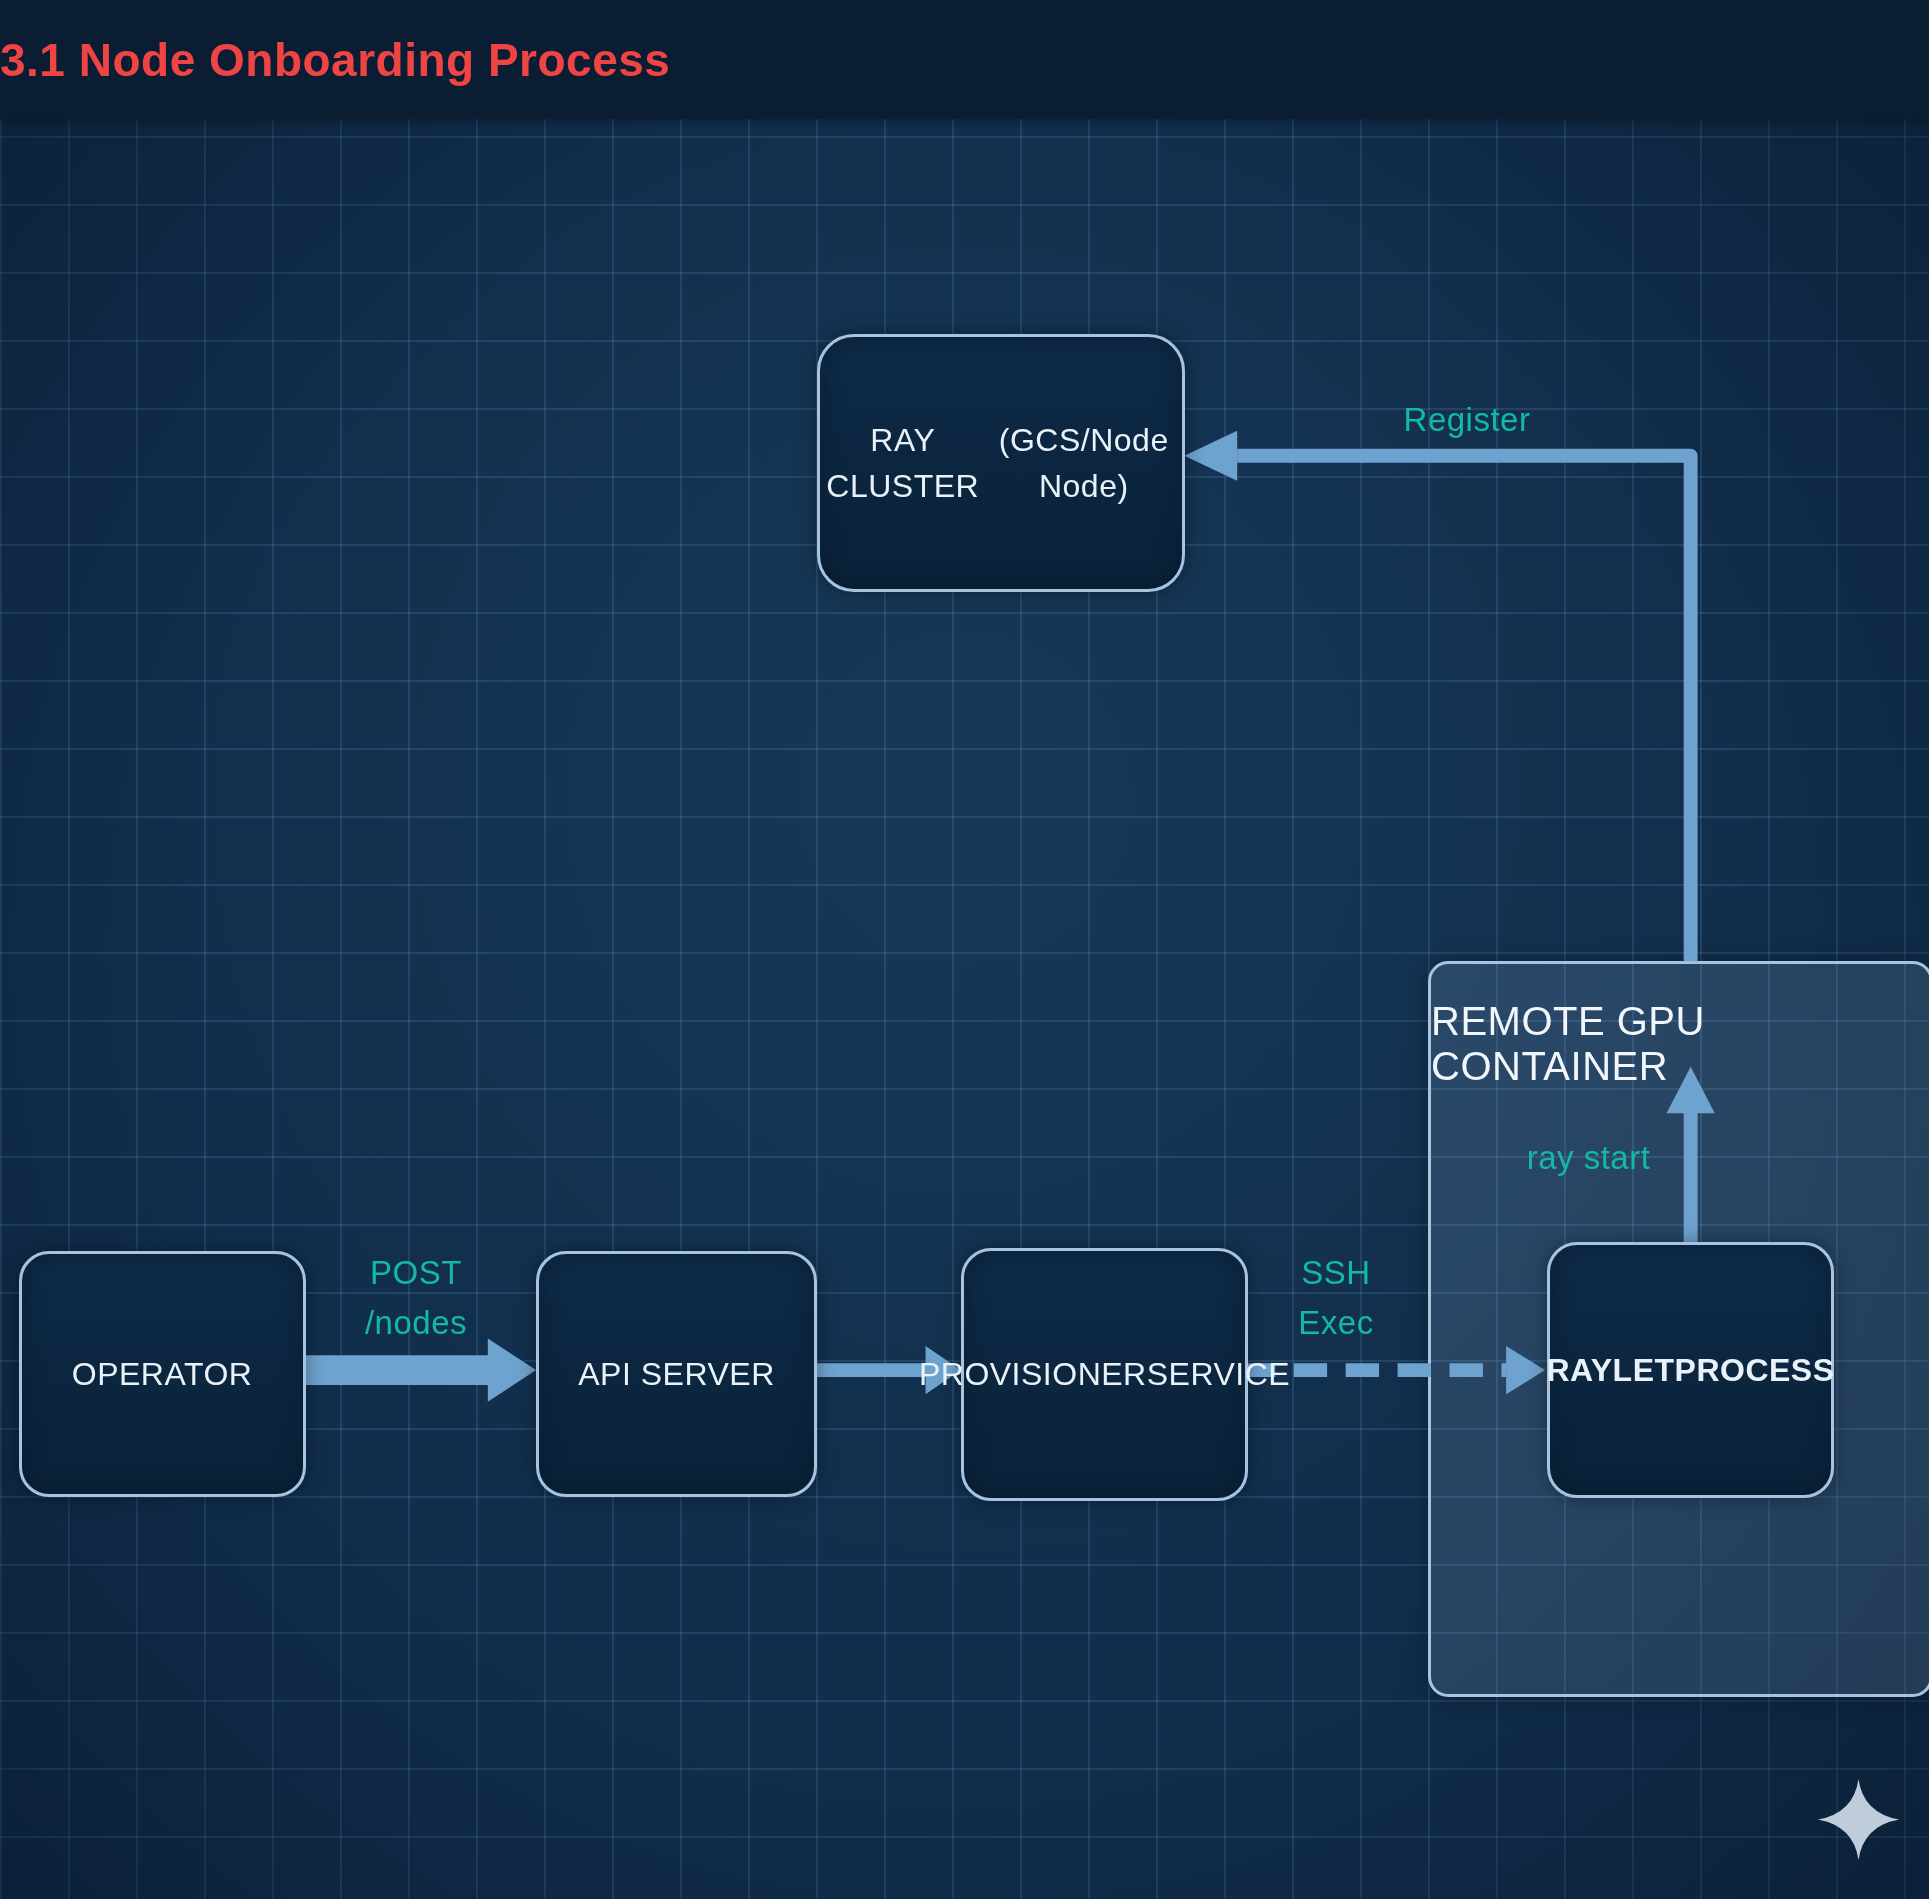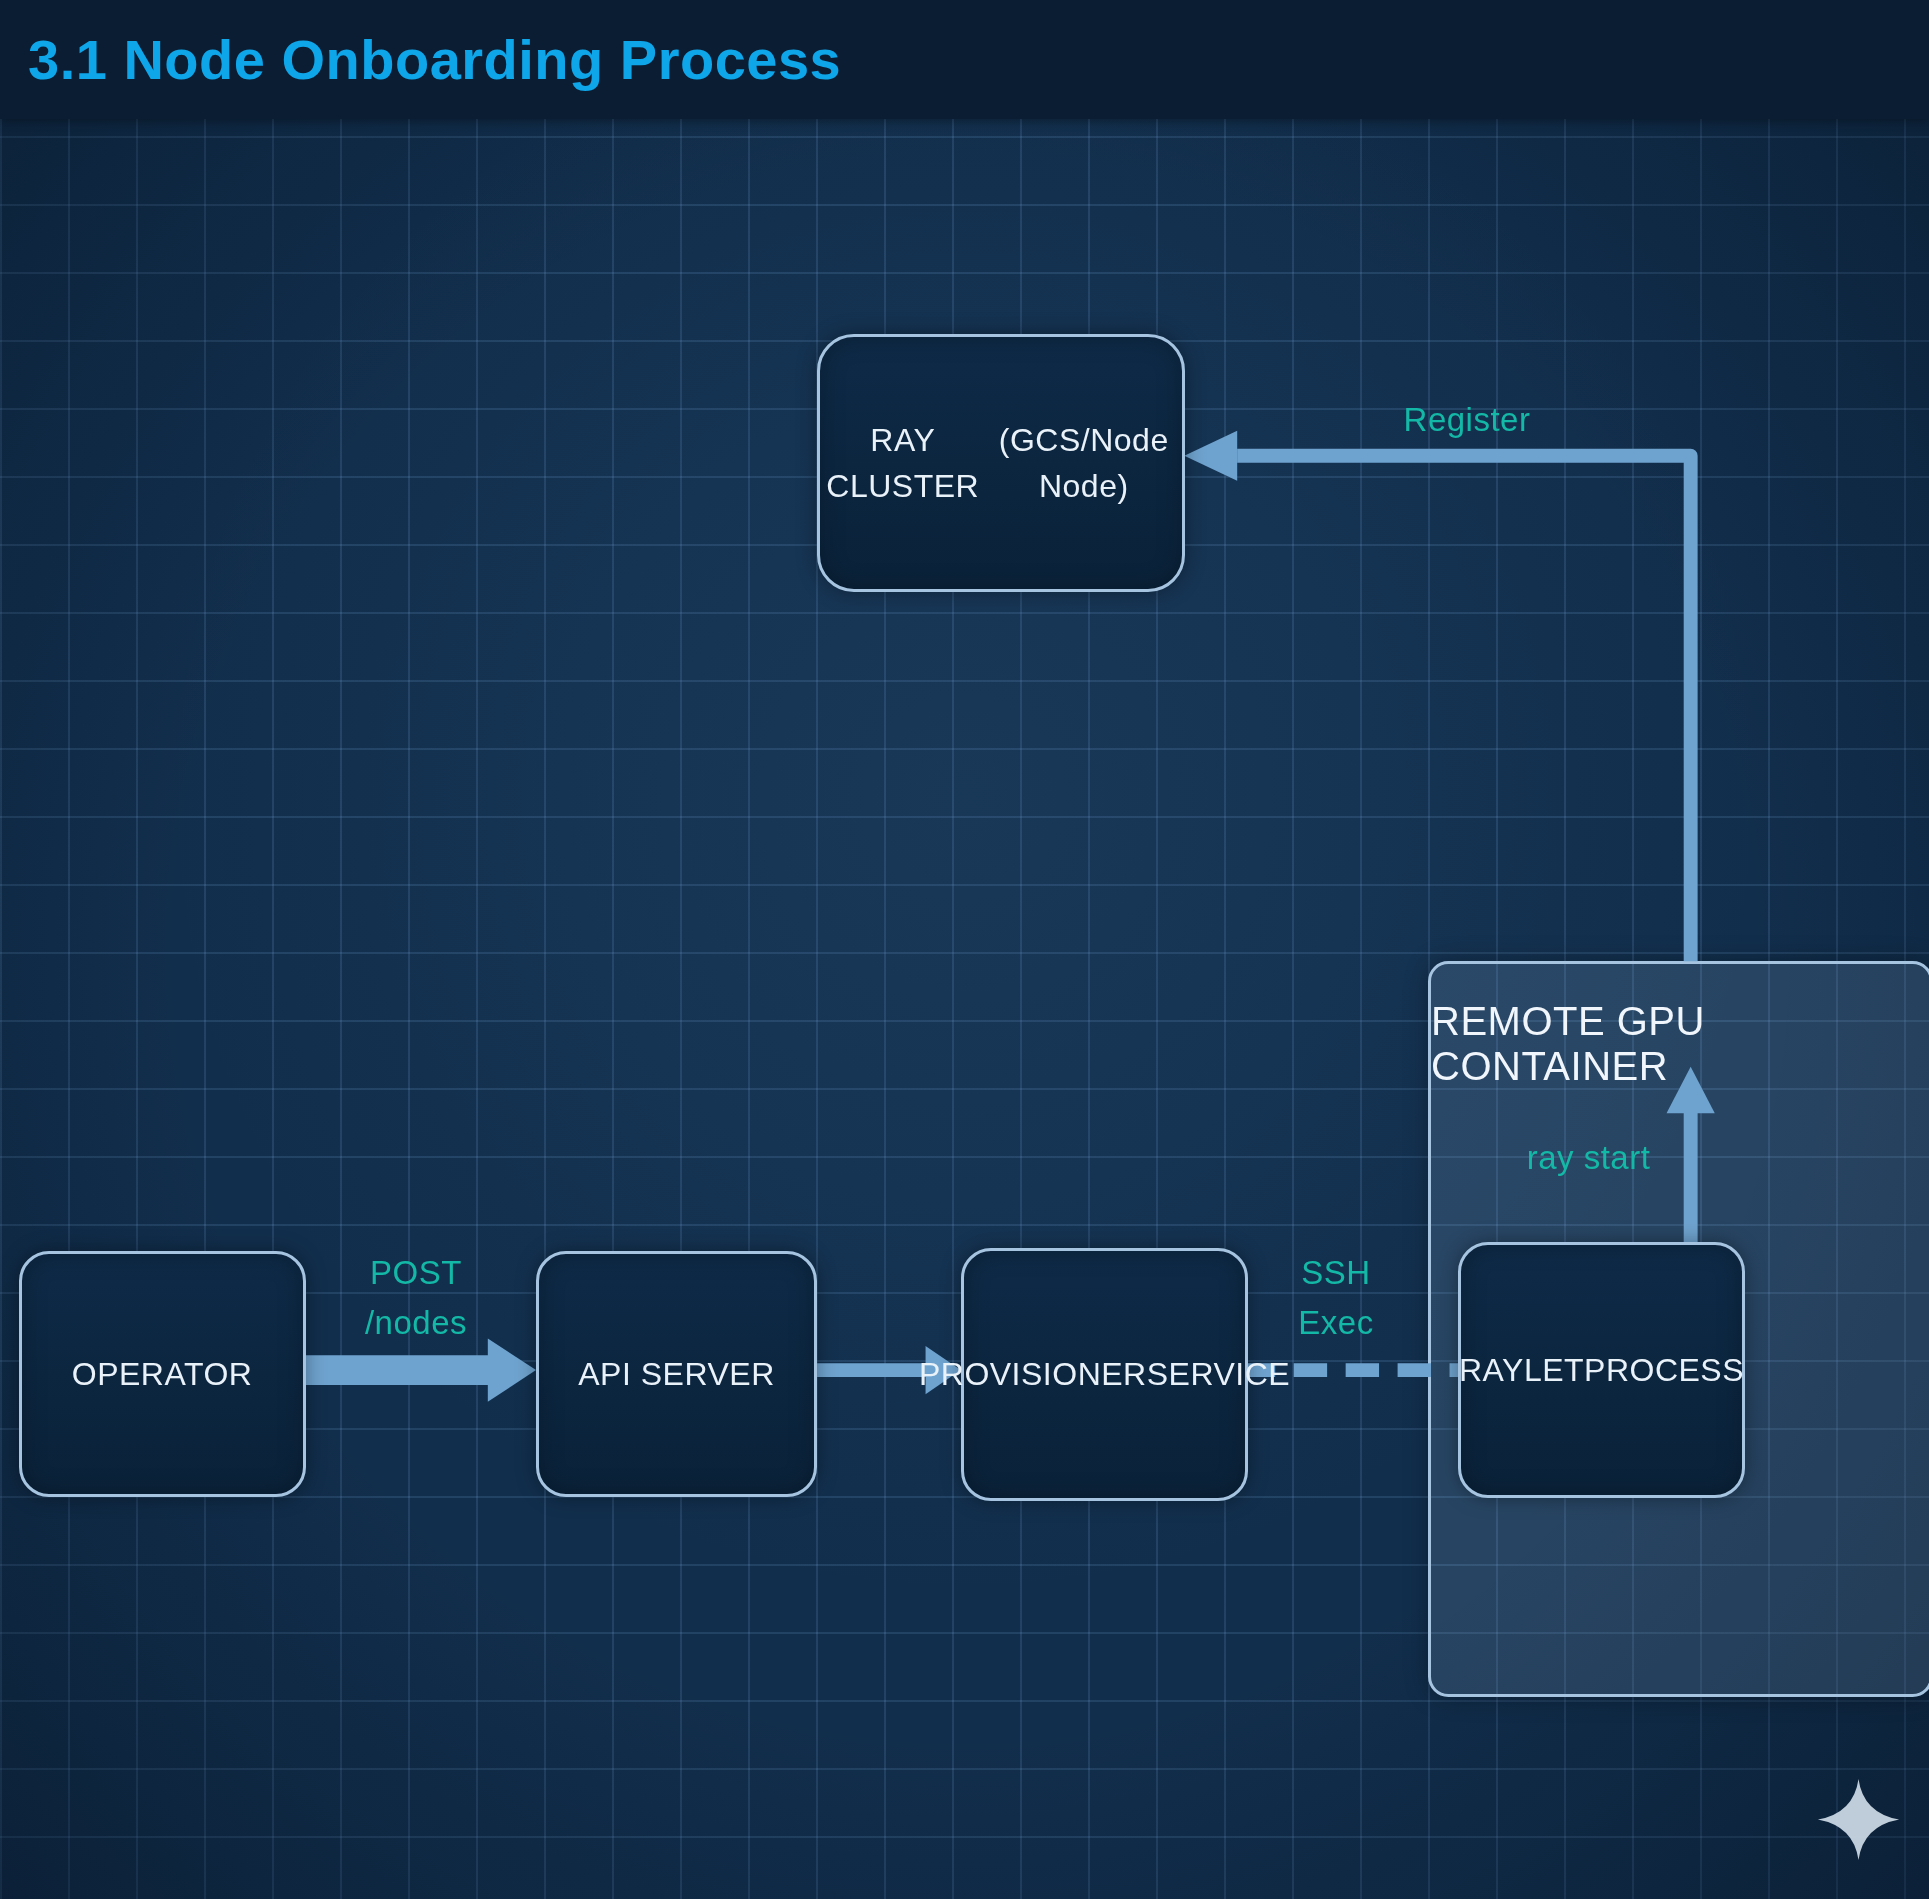--- a/index.html
+++ b/index.html
@@ -22,21 +22,21 @@
       radial-gradient(circle at 50% 50%, rgba(0,0,0,0) 58%, rgba(4,14,28,0.42) 100%);
   }
   .title-bar{
     position:absolute;left:0;top:0;width:1929px;height:119px;
     background:#0a1d33;
     display:flex;align-items:center;
     box-shadow:0 1.9px 9.3px rgba(0,0,0,0.35);
     z-index:40;
   }
   .title-bar .page-title{
-    margin-left:28px;font-size:56px;font-weight:600;letter-spacing:0.5px;color:#0ea5e9;
+    font-size:46px;font-weight:600;letter-spacing:0.5px;color:#ef4444;
   }
   .node{
     position:absolute;
     background:linear-gradient(180deg,#0e2a47,#0a2239);
     border:3.7px solid #a6c4e0;border-radius:30px;
     display:flex;flex-direction:row;align-items:center;justify-content:center;
     text-align:center;font-size:32px;line-height:1.45;letter-spacing:0.5px;
     box-shadow:0 0 20.4px rgba(0,0,0,0.35), inset 0 0 24px rgba(0,0,0,0.25);
     z-index:30;
   }
@@ -96,21 +96,21 @@
 
 <div class="node" style="left:536px;top:1251px;width:275px;height:240px;text-align:center;">
   <span>API SERVER</span>
 </div>
 
 <div class="node" style="left:961px;top:1248px;width:281px;height:247px;">
   <span>PROVISIONER</span>
   <span>SERVICE</span>
 </div>
 
-<div class="node" style="left:1458px;top:1242px;width:281px;height:250px;">
+<div class="node" style="left:1547px;top:1242px;width:281px;height:250px;font-weight:bold;">
   <span>RAYLET</span>
   <span>PROCESS</span>
 </div>
 
 <div class="edge-label" style="left:323px;top:1248px;width:186px;">
   <div>POST</div>
   <div>/nodes</div>
 </div>
 
 <div class="edge-label" style="left:1243px;top:1248px;width:186px;">

